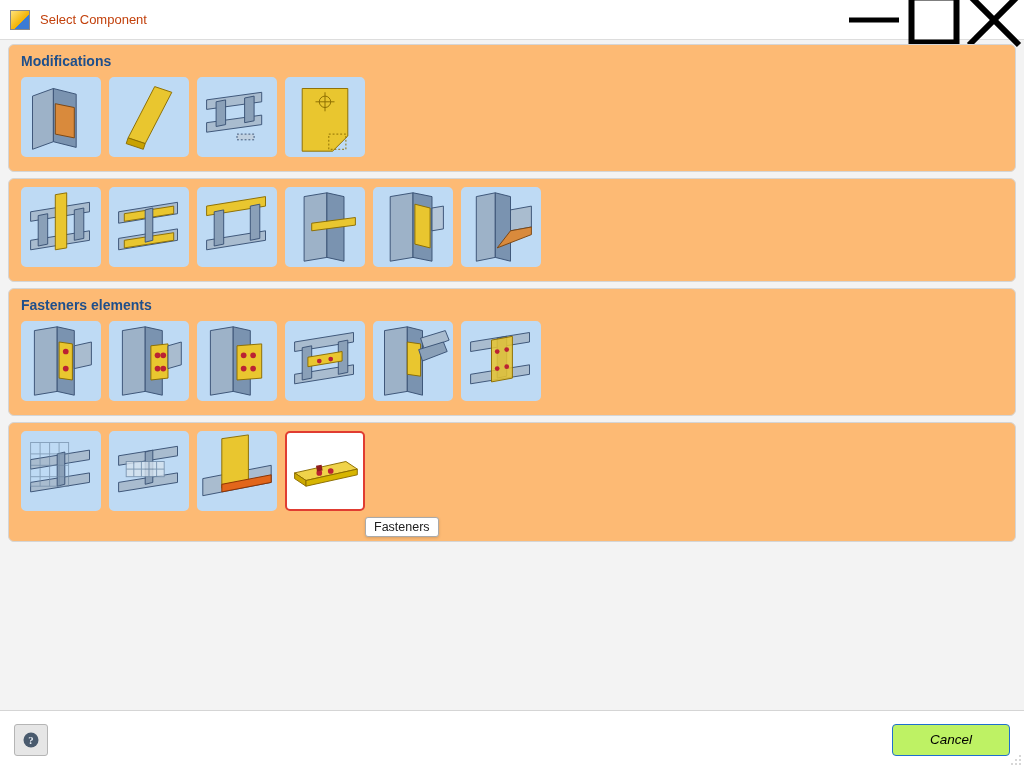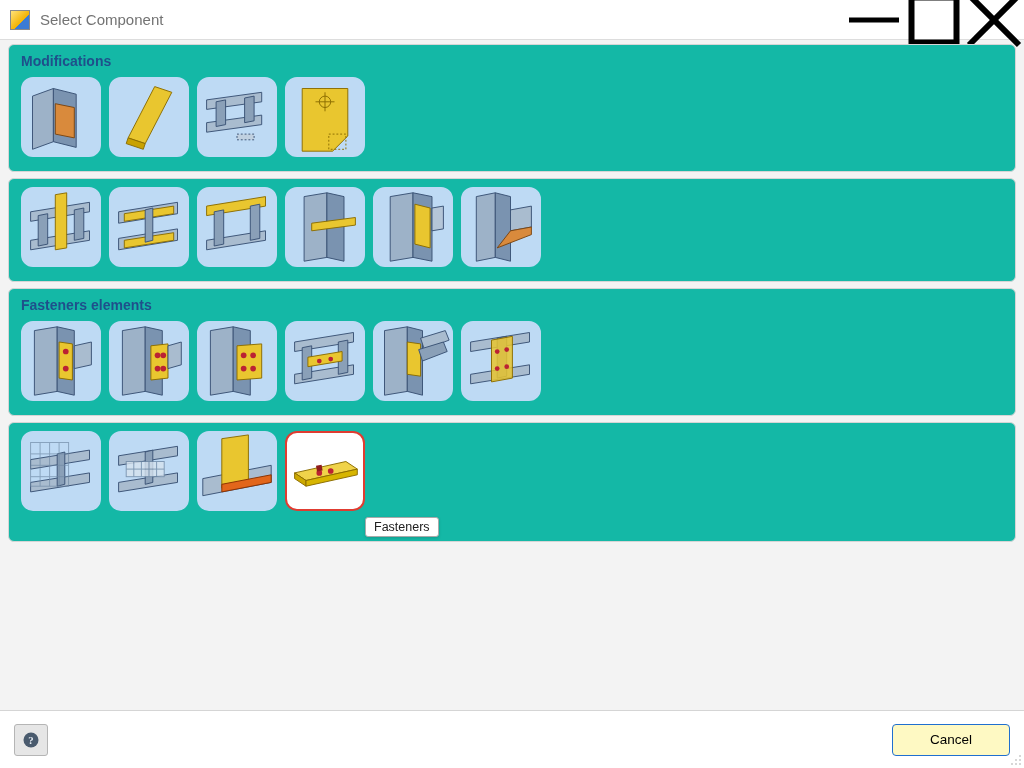--- a/index.html
+++ b/index.html
@@ -29,22 +29,22 @@
   }
   .app-icon {
     width: 20px;
     height: 20px;
     margin-left: 10px;
     margin-right: 10px;
     background: linear-gradient(135deg,#ffe27a,#f3b200 60%, #3a7bd5 60%);
     border: 1px solid #888;
   }
   .dlg-title {
-    font-size: 15px;
-    color: #737373;
+    font-size: 13px;
+    color: #c2410c;
     flex: 1;
   }
   .win-btns {
     display: flex;
     height: 100%;
   }
   .win-btn {
     width: 60px;
     display: flex;
     align-items: center;
@@ -53,42 +53,42 @@
     font-size: 15px;
   }
 
   .content {
     flex: 1;
     padding: 4px 8px 0 8px;
     overflow-y: auto;
   }
 
   .section {
-    background: #14b8a6;
+    background: #fdba74;
     border: 1px solid #d5d5d5;
     border-radius: 6px;
     margin-bottom: 6px;
     padding: 8px 12px 14px 12px;
   }
   .section-title {
     font-weight: 700;
     color: #1f4f8b;
     font-size: 14px;
     margin: 0 0 8px 0;
   }
   .thumbs {
     display: flex;
     gap: 8px;
   }
   .thumb {
     width: 80px;
     height: 80px;
     background: #bedaf4;
     border: 2px solid #bedaf4;
-    border-radius: 12px;
+    border-radius: 5px;
     display: flex;
     align-items: center;
     justify-content: center;
     position: relative;
   }
   .thumb.selected {
     border: 2px solid #e03c31;
     background: #ffffff;
   }
   .thumb svg {
@@ -128,26 +128,27 @@
     border-radius: 3px;
     display: flex;
     align-items: center;
     justify-content: center;
   }
   .help-btn svg { width: 20px; height: 20px; }
   .cancel-btn {
     margin-left: auto;
     min-width: 118px;
     height: 32px;
-    background: #fef9c3;
+    background: #bef264;
     border: 1.5px solid #1f6fd0;
     border-radius: 4px;
     color: #000;
     font-size: 13.5px;
     padding: 0 20px;
+    font-style: italic;
   }
   .grip {
     position: absolute;
     right: 2px;
     bottom: 2px;
     width: 14px;
     height: 14px;
     opacity: .45;
   }
   .grip svg { width:14px; height:14px; }

